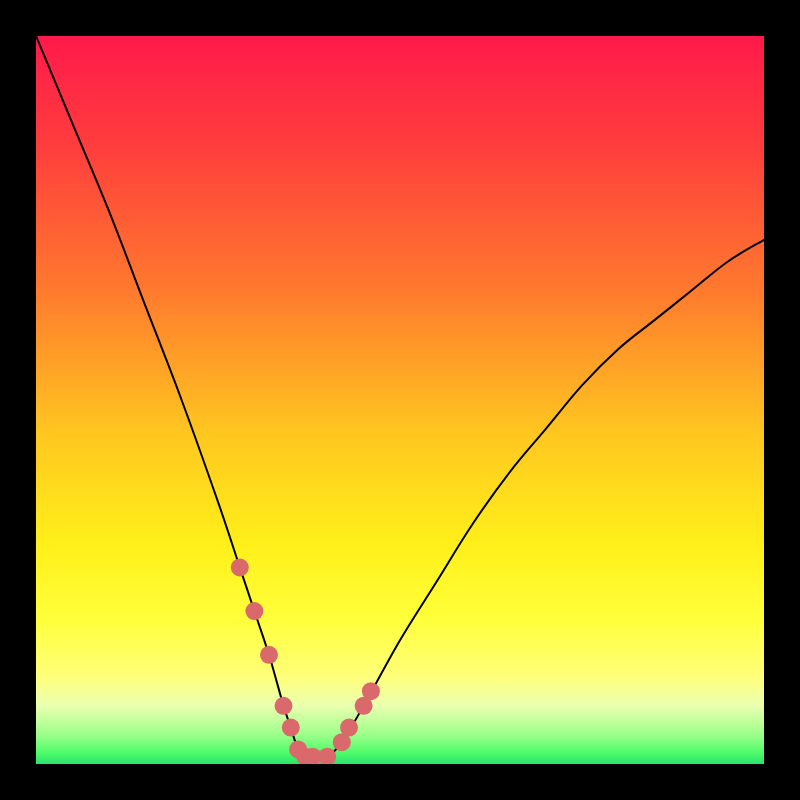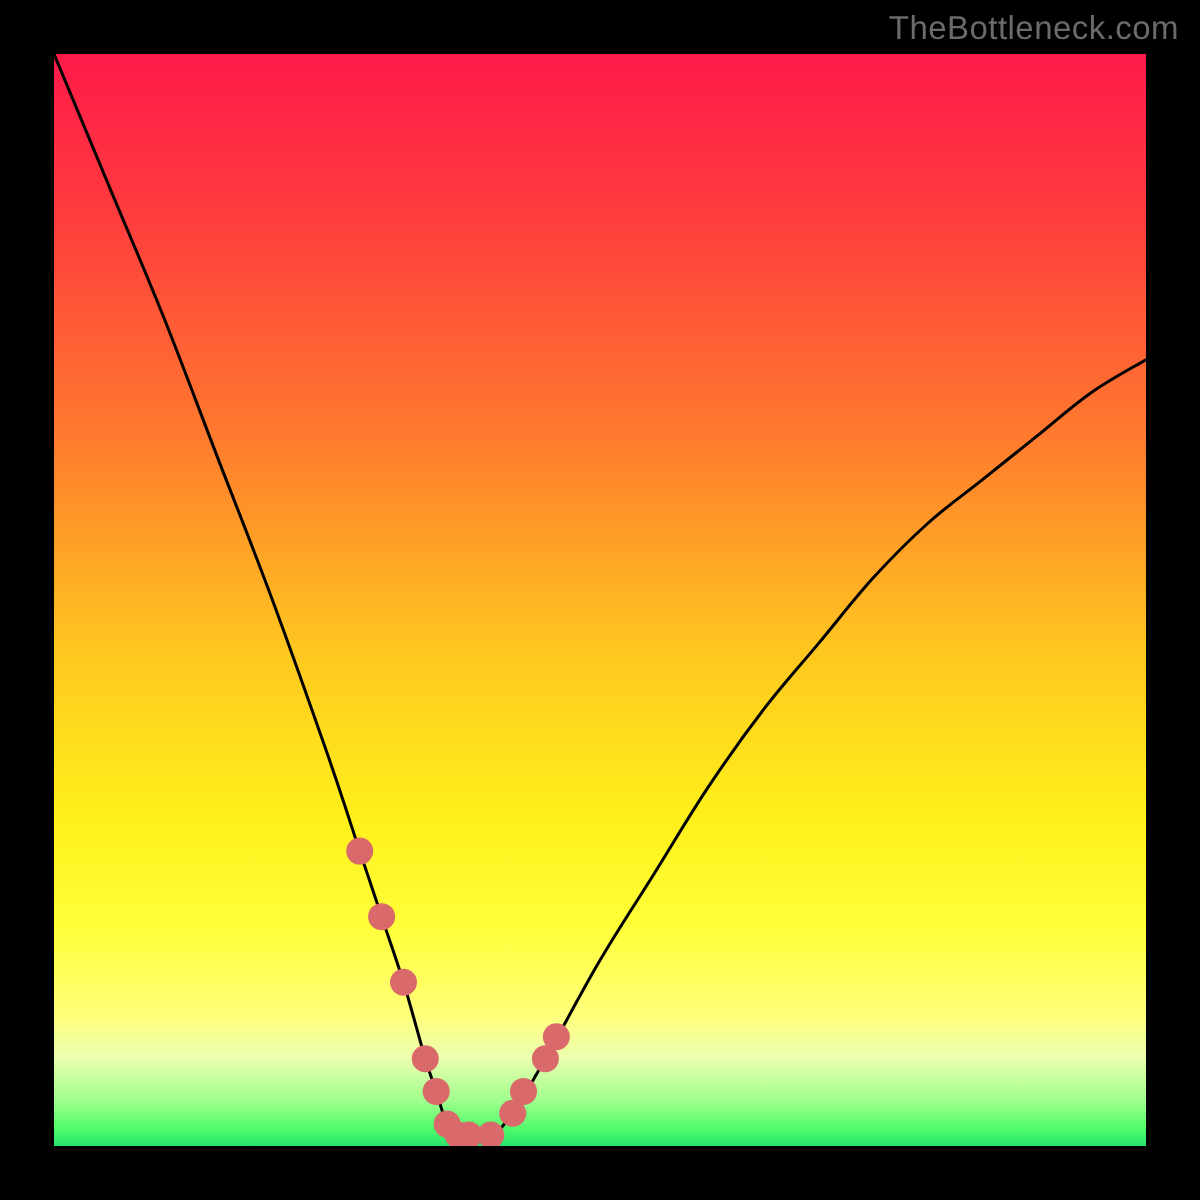--- a/index.html
+++ b/index.html
@@ -39,21 +39,20 @@
   svg.curve {
     position: absolute;
     top: 0;
     left: 0;
   }
 </style>
 </head>
 <body>
 
 <div class="frame">
-  <div class="watermark">TheBottleneck.com</div>
 
   <div class="plot-area">
     <svg class="curve" width="728" height="728" viewBox="0 0 728 728">
       <defs>
         <linearGradient id="bg-grad" x1="0" y1="0" x2="0" y2="1">
             <stop offset="0%" stop-color="#ff1a4a"></stop>
             <stop offset="15%" stop-color="#ff3d3d"></stop>
             <stop offset="35%" stop-color="#ff7a2e"></stop>
             <stop offset="55.00000000000001%" stop-color="#ffc81f"></stop>
             <stop offset="70%" stop-color="#fff01a"></stop>

